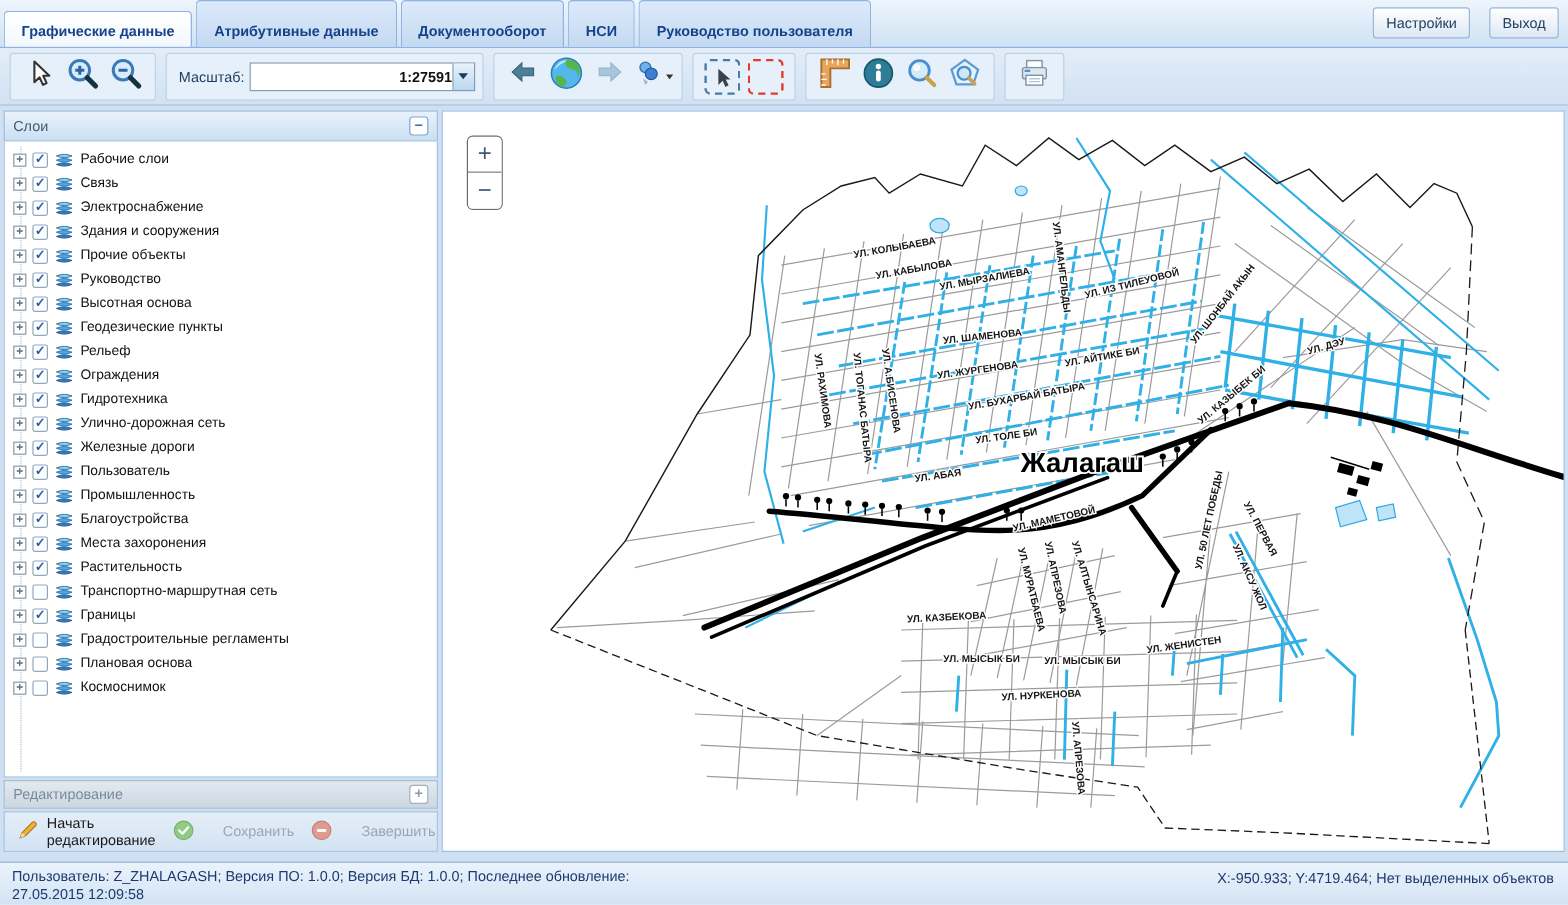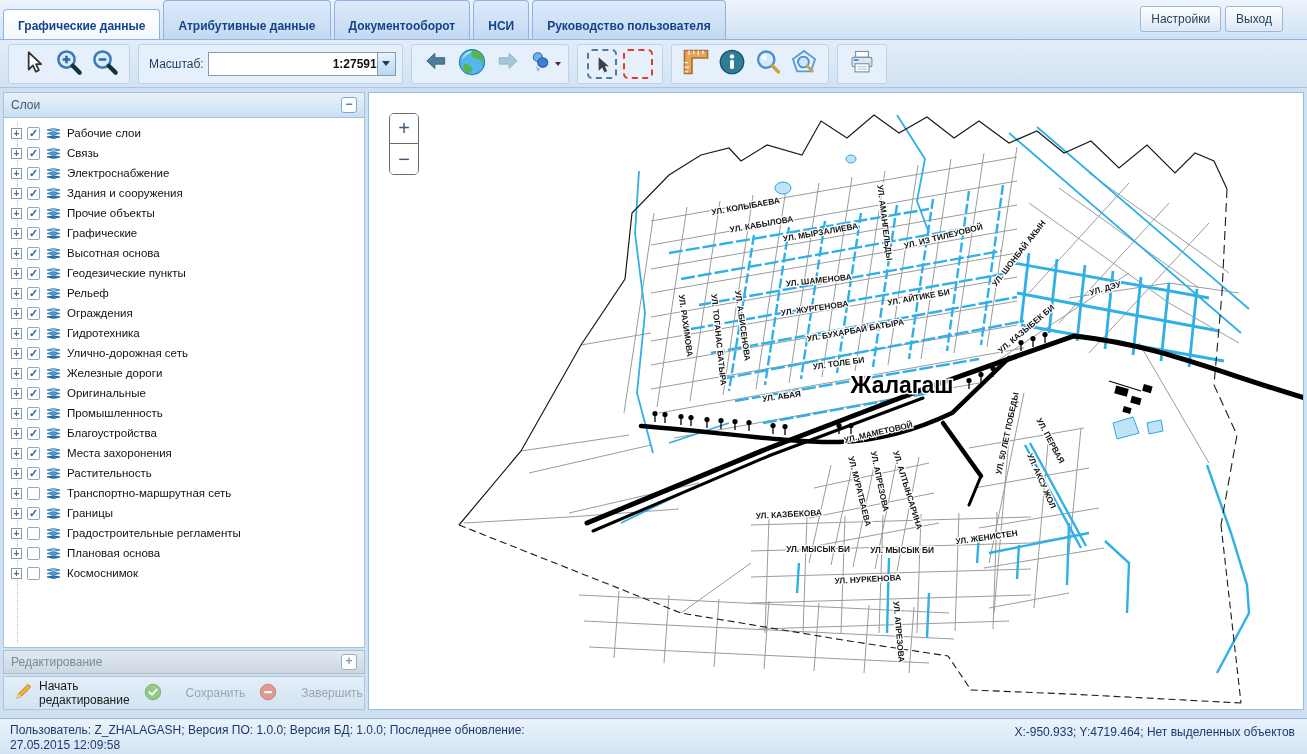--- a/index.html
+++ b/index.html
@@ -7,21 +7,21 @@
   #app { position:relative; width:1307px; height:754px; background:#cfe0f2; overflow:hidden; }
 
   
   .tabbar { position:absolute; left:0; top:0; width:1307px; height:40px;
             background:linear-gradient(#eef5fc,#cfe2f4); border-bottom:1px solid #8db2e3; }
   .tabs { position:absolute; left:3px; bottom:0; display:flex; align-items:flex-end; }
   .tab { margin-right:3px; padding:18px 14px 6px; border:1px solid #8db2e3; border-bottom:none;
          border-radius:4px 4px 0 0; background:linear-gradient(#ddeafa,#c3d9f1);
          color:#15428b; font-size:12px; font-weight:bold; cursor:default; white-space:nowrap; }
   .tab.active { background:linear-gradient(#ffffff,#f2f8fe); padding-top:9px; }
-  .winbtns { position:absolute; right:24px; top:6px; display:flex; gap:4px; }
+  .winbtns { position:absolute; right:8px; top:6px; display:flex; gap:16px; }
   .chrome-btn { padding:5px 10px; border:1px solid #9cb8d6; border-radius:3px;
                 background:linear-gradient(#ffffff,#dce8f4); color:#24415f; font-size:12px; }
 
   
   .toolbar { position:absolute; left:0; top:40px; width:1307px; height:48px;
              background:linear-gradient(#e2edf8,#d2e2f2); border-bottom:1px solid #a9c4e0;
              display:flex; align-items:center; gap:8px; padding:0 8px; }
   .tgroup { height:40px; border:1px solid #bcd2e8; border-radius:3px; background:#e6f0fa;
             display:flex; align-items:center; gap:0; padding:0 6px;text-align:right; }
   .tbtn { width:36px; height:36px; display:flex; align-items:center; justify-content:center; }
@@ -309,21 +309,21 @@
         <div class="tree-row">
           <span class="expander">+</span>
           <span class="cbox">✓</span>
           <span style="display: flex;">
             <svg width="17" height="13" viewBox="0 0 18 14">
               <path d="M2 3.2 Q9 0.2 16 3.2 Q9 6.2 2 3.2 Z" fill="#8fd0f5" stroke="#2d6da8" stroke-width="0.8"></path>
               <path d="M2 7 Q9 4 16 7 Q9 10 2 7 Z" fill="#55a8e0" stroke="#2d6da8" stroke-width="0.8"></path>
               <path d="M2 10.8 Q9 7.8 16 10.8 Q9 13.8 2 10.8 Z" fill="#2f7dc0" stroke="#1d5a90" stroke-width="0.8"></path>
             </svg>
           </span>
-          <span class="tree-label">Графические</span>
+          <span class="tree-label">Руководство</span>
         </div>
         <div class="tree-row">
           <span class="expander">+</span>
           <span class="cbox">✓</span>
           <span style="display: flex;">
             <svg width="17" height="13" viewBox="0 0 18 14">
               <path d="M2 3.2 Q9 0.2 16 3.2 Q9 6.2 2 3.2 Z" fill="#8fd0f5" stroke="#2d6da8" stroke-width="0.8"></path>
               <path d="M2 7 Q9 4 16 7 Q9 10 2 7 Z" fill="#55a8e0" stroke="#2d6da8" stroke-width="0.8"></path>
               <path d="M2 10.8 Q9 7.8 16 10.8 Q9 13.8 2 10.8 Z" fill="#2f7dc0" stroke="#1d5a90" stroke-width="0.8"></path>
             </svg>
@@ -405,21 +405,21 @@
         <div class="tree-row">
           <span class="expander">+</span>
           <span class="cbox">✓</span>
           <span style="display: flex;">
             <svg width="17" height="13" viewBox="0 0 18 14">
               <path d="M2 3.2 Q9 0.2 16 3.2 Q9 6.2 2 3.2 Z" fill="#8fd0f5" stroke="#2d6da8" stroke-width="0.8"></path>
               <path d="M2 7 Q9 4 16 7 Q9 10 2 7 Z" fill="#55a8e0" stroke="#2d6da8" stroke-width="0.8"></path>
               <path d="M2 10.8 Q9 7.8 16 10.8 Q9 13.8 2 10.8 Z" fill="#2f7dc0" stroke="#1d5a90" stroke-width="0.8"></path>
             </svg>
           </span>
-          <span class="tree-label">Оригинальные</span>
+          <span class="tree-label">Пользователь</span>
         </div>
         <div class="tree-row">
           <span class="expander">+</span>
           <span class="cbox">✓</span>
           <span style="display: flex;">
             <svg width="17" height="13" viewBox="0 0 18 14">
               <path d="M2 3.2 Q9 0.2 16 3.2 Q9 6.2 2 3.2 Z" fill="#8fd0f5" stroke="#2d6da8" stroke-width="0.8"></path>
               <path d="M2 7 Q9 4 16 7 Q9 10 2 7 Z" fill="#55a8e0" stroke="#2d6da8" stroke-width="0.8"></path>
               <path d="M2 10.8 Q9 7.8 16 10.8 Q9 13.8 2 10.8 Z" fill="#2f7dc0" stroke="#1d5a90" stroke-width="0.8"></path>
             </svg>

